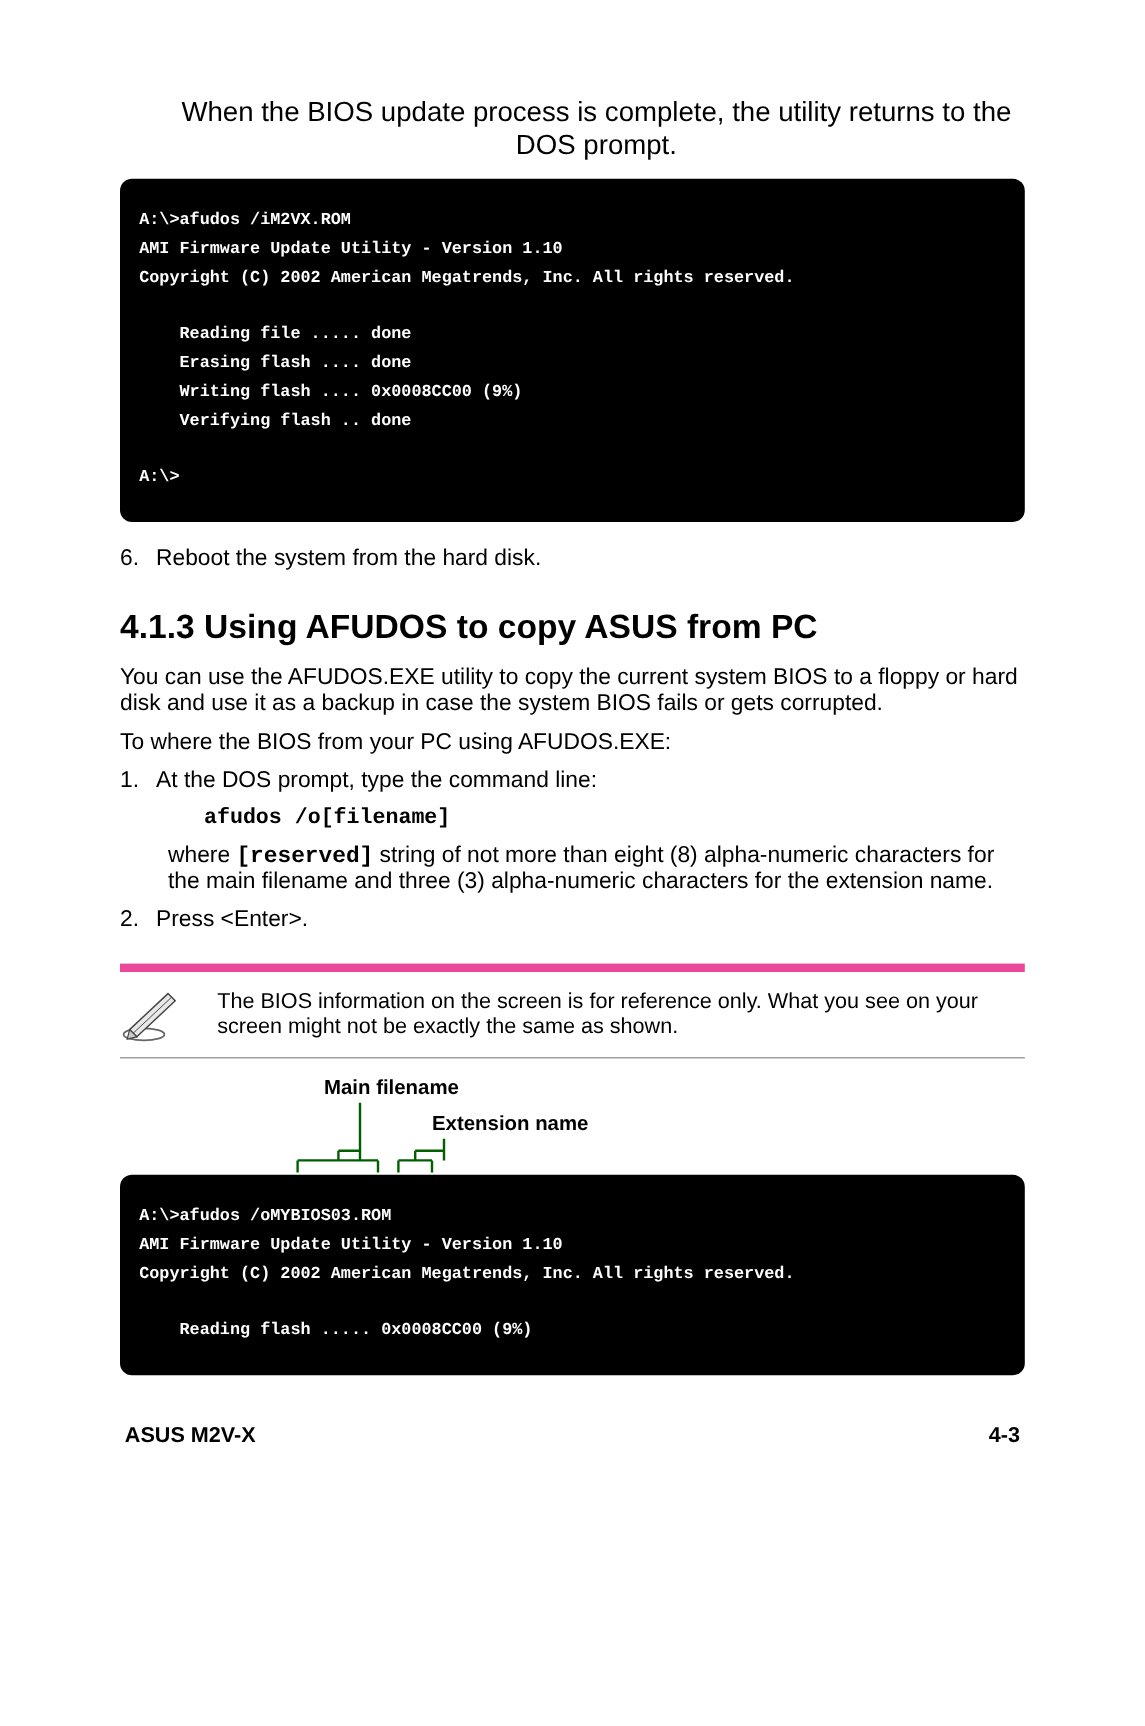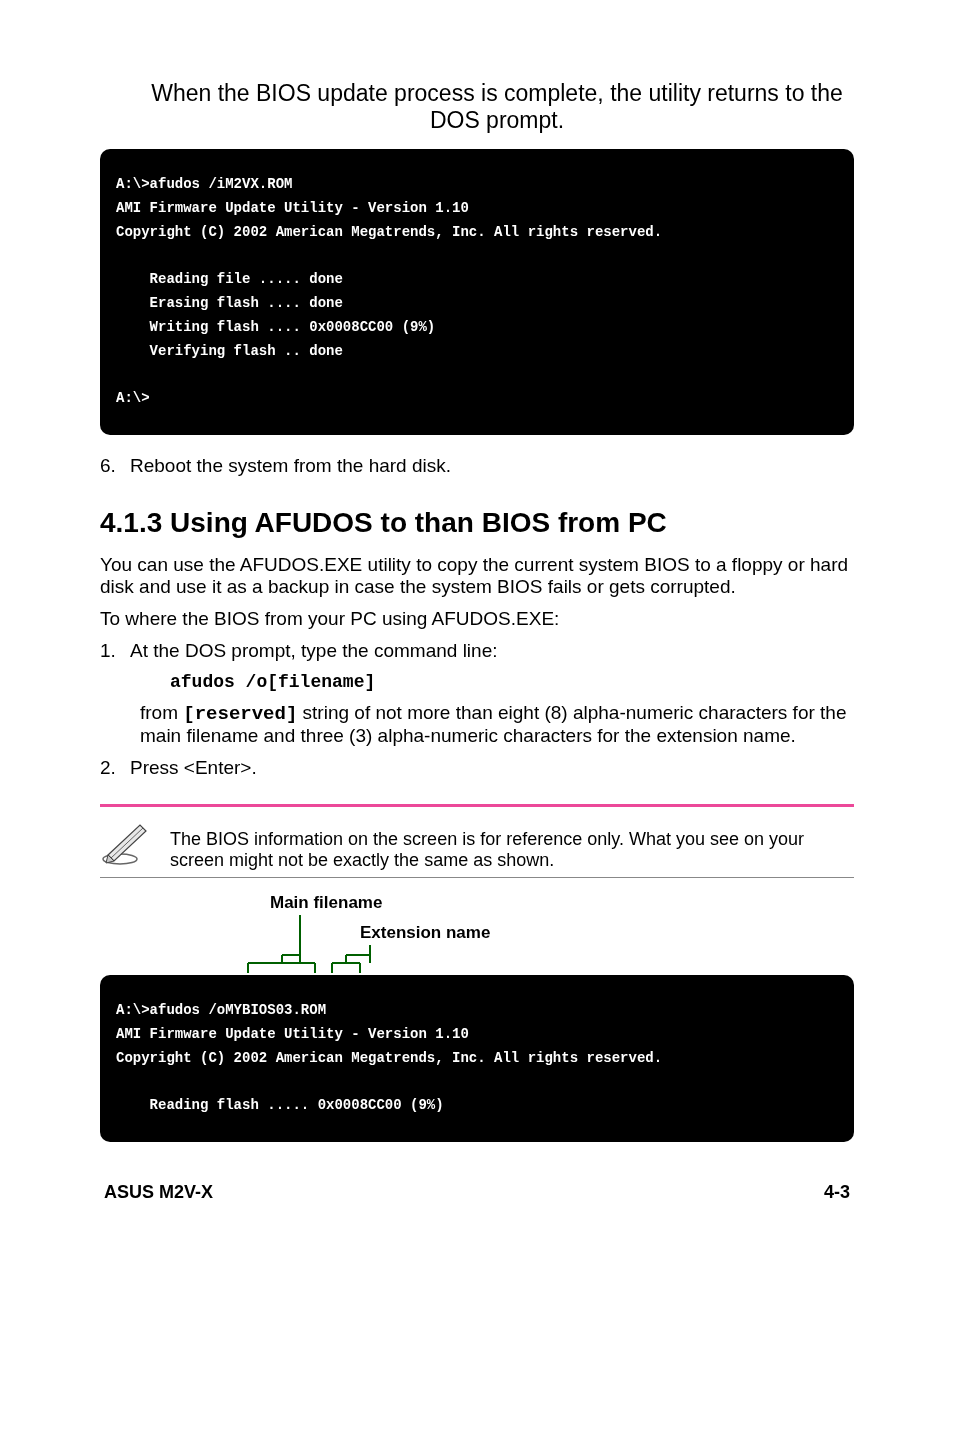--- a/index.html
+++ b/index.html
@@ -62,25 +62,26 @@
     margin-left: 40px;
     font-size: 19px;
     margin-bottom: 10px;
   }
   .mono {
     font-family: "Courier New", monospace;
     font-weight: bold;
   }
   .note-box {
     display: flex;
-    align-items: flex-end;
+    align-items: center;
     margin: 25px 0 15px 0;
-    border-top: 3px solid #ec4899;
+    border-top: 7px solid #ec4899;
     border-bottom: 1px solid #888;
     padding: 6px 0 6px 0;
+    gap: 11px;
   }
   .note-icon {
     width: 70px;
     flex-shrink: 0;
     margin-top: 4px;
   }
   .note-text {
     font-size: 18px;
     padding-right: 20px;
   }
@@ -133,35 +134,35 @@
     Writing flash .... 0x0008CC00 (9%)
     Verifying flash .. done
 
 A:\&gt;</div>
 
 <div class="list-item">
   <div class="list-num">6.</div>
   <div class="list-body">Reboot the system from the hard disk.</div>
 </div>
 
-<h2 class="section">4.1.3  Using AFUDOS to than BIOS from PC</h2>
+<h2 class="section">4.1.3  Using AFUDOS to copy ASUS from PC</h2>
 
 <div class="para">You can use the AFUDOS.EXE utility to copy the current system BIOS to a floppy or hard disk and use it as a backup in case the system BIOS fails or gets corrupted.</div>
 
 <div class="para">To where the BIOS from your PC using AFUDOS.EXE:</div>
 
 <div class="list-item">
   <div class="list-num">1.</div>
   <div class="list-body">At the DOS prompt, type the command line:</div>
 </div>
 
 <div class="code-inline">afudos /o[filename]</div>
 
 <div class="indent-block">
-  <span>from </span><span class="mono">[reserved]</span><span> string of not more than eight (8) alpha-numeric characters for the main filename and three (3) alpha-numeric characters for the extension name.</span>
+  <span>where </span><span class="mono">[reserved]</span><span> string of not more than eight (8) alpha-numeric characters for the main filename and three (3) alpha-numeric characters for the extension name.</span>
 </div>
 
 <div class="list-item">
   <div class="list-num">2.</div>
   <div class="list-body">Press &lt;Enter&gt;.</div>
 </div>
 
 <div class="note-box">
   <div class="note-icon">
     <svg width="50" height="50" viewBox="0 0 50 50">

